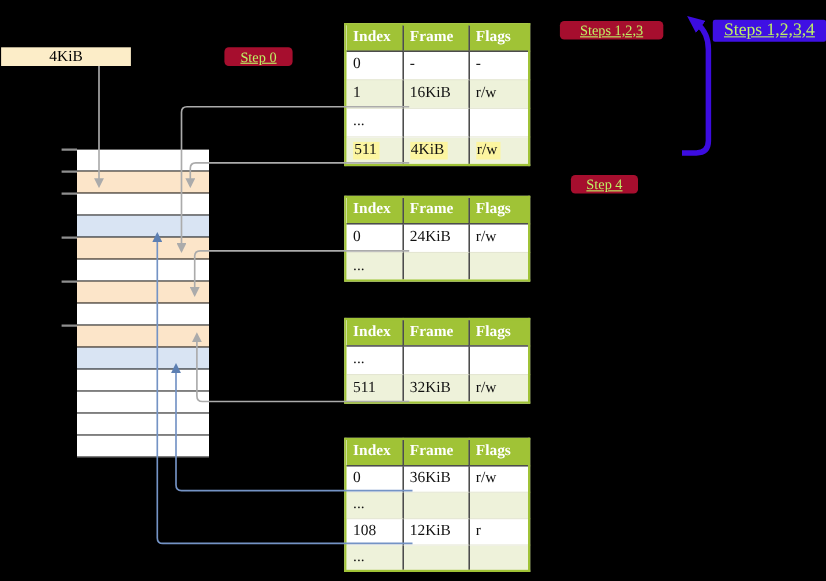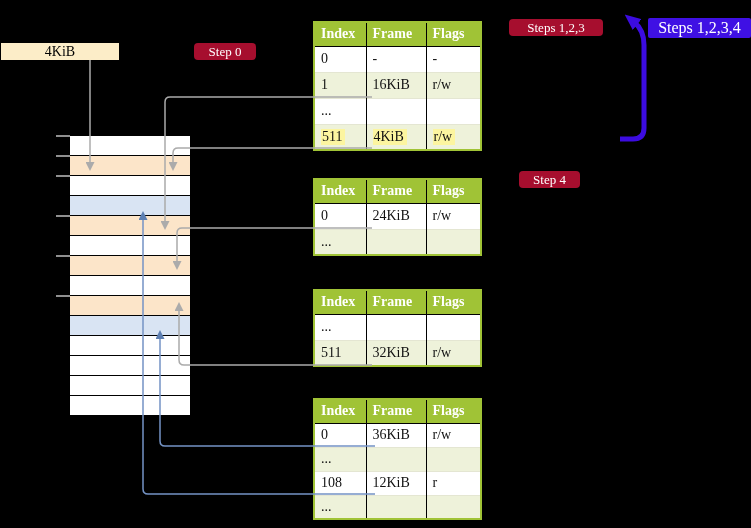--- a/index.html
+++ b/index.html
@@ -20,26 +20,26 @@
   tr.shade{background:var(--row-green,#eef2da);}
   span.hl{background:var(--highlight-yellow,#fcf5a0);padding:0 3px 1px 1px;}
   col.c-index{width:52px;} col.c-frame{width:60px;} col.c-flags{width:55px;}
 
   
   #memstrip{position:absolute;left:70px;top:136px;width:120px;z-index:1;}
   #memstrip .mrow{height:19px;border-bottom:1px solid #000;}
 
   
   .badge{position:absolute;display:flex;align-items:center;justify-content:center;
-         color:#ffffff;font-size:13px;border-radius:4px;z-index:6;box-sizing:border-box;}
+         color:#bef264;font-size:13px;border-radius:4px;z-index:6;box-sizing:border-box;text-decoration:underline;}
   .badge.red{background:var(--badge-red,#a60e2e);}
   .badge.blue{background:var(--badge-blue,#3f10e4);border-radius:2px;font-size:16px;}
-  #badge-step0{left:194px;top:43px;width:62px;height:17px;}
+  #badge-step0{left:204px;top:43px;width:62px;height:17px;}
   #badge-steps123{left:509px;top:19px;width:94px;height:17px;}
-  #badge-step4{left:519px;top:171px;width:61px;height:17px;}
+  #badge-step4{left:519px;top:159px;width:61px;height:17px;}
   #badge-steps1234{left:648px;top:18px;width:103px;height:20px;}
   #label-4kib{position:absolute;left:1px;top:43px;width:118px;height:17px;
               background:var(--box-cream,#fcedc8);color:#000;font-size:14px;
               display:flex;align-items:center;justify-content:center;z-index:6;}
 
   
   #overlay{position:absolute;left:0;top:0;z-index:5;pointer-events:none;}
   .ln-gray{stroke:var(--line-gray,#ababab);stroke-width:1.5;fill:none;}
   .ln-blue{stroke:var(--line-blue,#7493c5);stroke-width:1.5;fill:none;}
   .ln-tick{stroke:var(--tick-gray,#8f8f8f);stroke-width:2;fill:none;}

